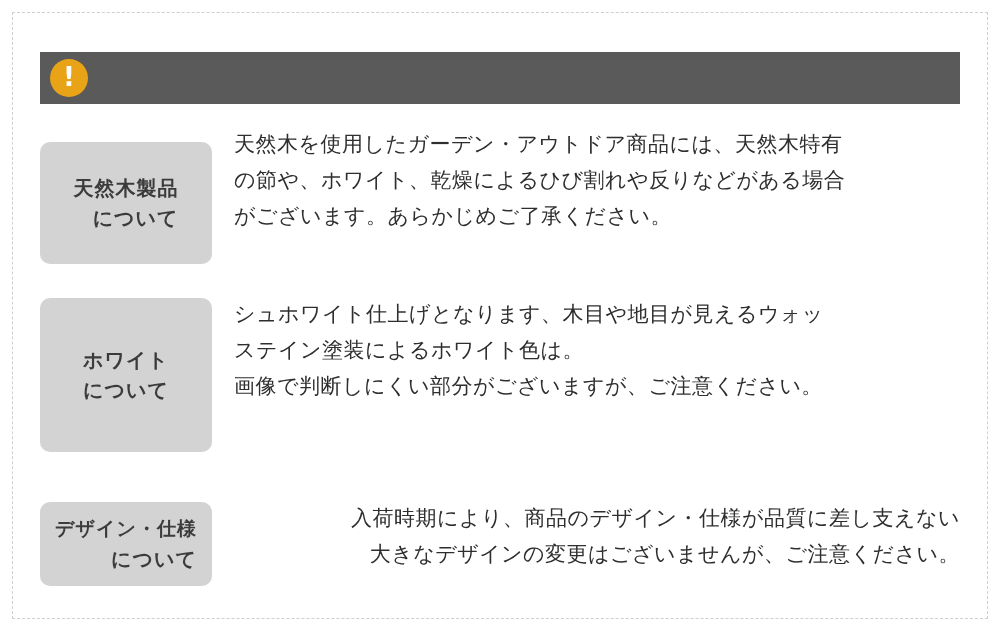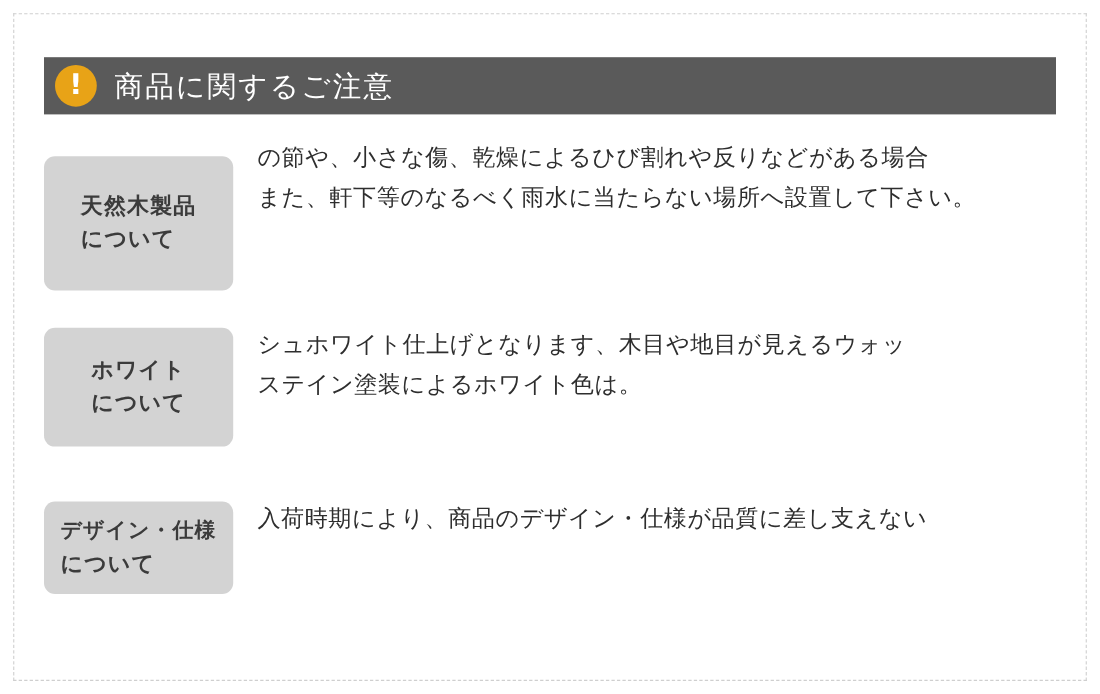--- a/index.html
+++ b/index.html
@@ -87,21 +87,21 @@
   }
   .label {
     flex: 0 0 auto;
     width: 172px;
     background: #d3d3d3;
     border-radius: 10px;
     color: #3b3b3b;
     font-size: 20px;
     line-height: 30px;
     letter-spacing: 1px;
-    text-align: left;
+    text-align: right;
     padding: 14px 4px;
     box-sizing: border-box;
     font-weight: bold;
   }
   .label-lines {
     display: block;
   }
   .label-lines span {
     display: block;
   }
@@ -111,78 +111,80 @@
     color: #2e2e2e;
     font-size: 21px;
     line-height: 36px;
     letter-spacing: 0.5px;
   }
   .body-text p {
     margin: 0;
   }
   
   .row-1 .label { margin-top: 16px; height: 122px; display:flex; align-items:center; justify-content:center; padding: 0 4px;}
-  .row-2 .label { margin-top: 12px; height: 108px; display:flex; align-items:center; justify-content:center; padding: 0 4px;}
+  .row-2 .label { margin-top: 12px; height: 154px; display:flex; align-items:center; justify-content:center; padding: 0 4px;}
   .row-3 .label { margin-top: 28px; height: 84px; display:flex; align-items:center; justify-content:center; padding: 0 11px;}
   .row-2 .body-text { padding-top: 10px; }
-  .row-3 .body-text { padding-top: 26px; }
+  .row-3 .body-text { padding-top: 26px; text-align: right; }
   .label-sm {
     font-size: 19px;
   }
 </style>
 </head>
 <body>
 
 <div class="page">
   <div class="frame"></div>
 
   <div class="content">
 
     <div class="header">
       <div class="header-icon">
         <span class="bang">!</span>
       </div>
-      <div class="header-title">商品に関するご注意</div>
     </div>
 
     <div class="rows">
 
       <div class="row row-1">
         <div class="label">
           <span class="label-lines">
             <span>天然木製品</span>
             <span>について</span>
           </span>
         </div>
         <div class="body-text">
-          <p>の節や、小さな傷、乾燥によるひび割れや反りなどがある場合</p>
-          <p>また、軒下等のなるべく雨水に当たらない場所へ設置して下さい。</p>
+          <p>天然木を使用したガーデン・アウトドア商品には、天然木特有</p>
+          <p>の節や、ホワイト、乾燥によるひび割れや反りなどがある場合</p>
+          <p>がございます。あらかじめご了承ください。</p>
         </div>
       </div>
 
       <div class="row row-2">
         <div class="label">
           <span class="label-lines">
             <span>ホワイト</span>
             <span>について</span>
           </span>
         </div>
         <div class="body-text">
           <p>シュホワイト仕上げとなります、木目や地目が見えるウォッ</p>
           <p>ステイン塗装によるホワイト色は。</p>
+          <p>画像で判断しにくい部分がございますが、ご注意ください。</p>
         </div>
       </div>
 
       <div class="row row-3">
         <div class="label">
           <span class="label-lines">
             <span class="label-sm">デザイン・仕様</span>
             <span>について</span>
           </span>
         </div>
         <div class="body-text">
           <p>入荷時期により、商品のデザイン・仕様が品質に差し支えない</p>
+          <p>大きなデザインの変更はございませんが、ご注意ください。</p>
         </div>
       </div>
 
     </div>
   </div>
 </div>
 
 </body></html>

